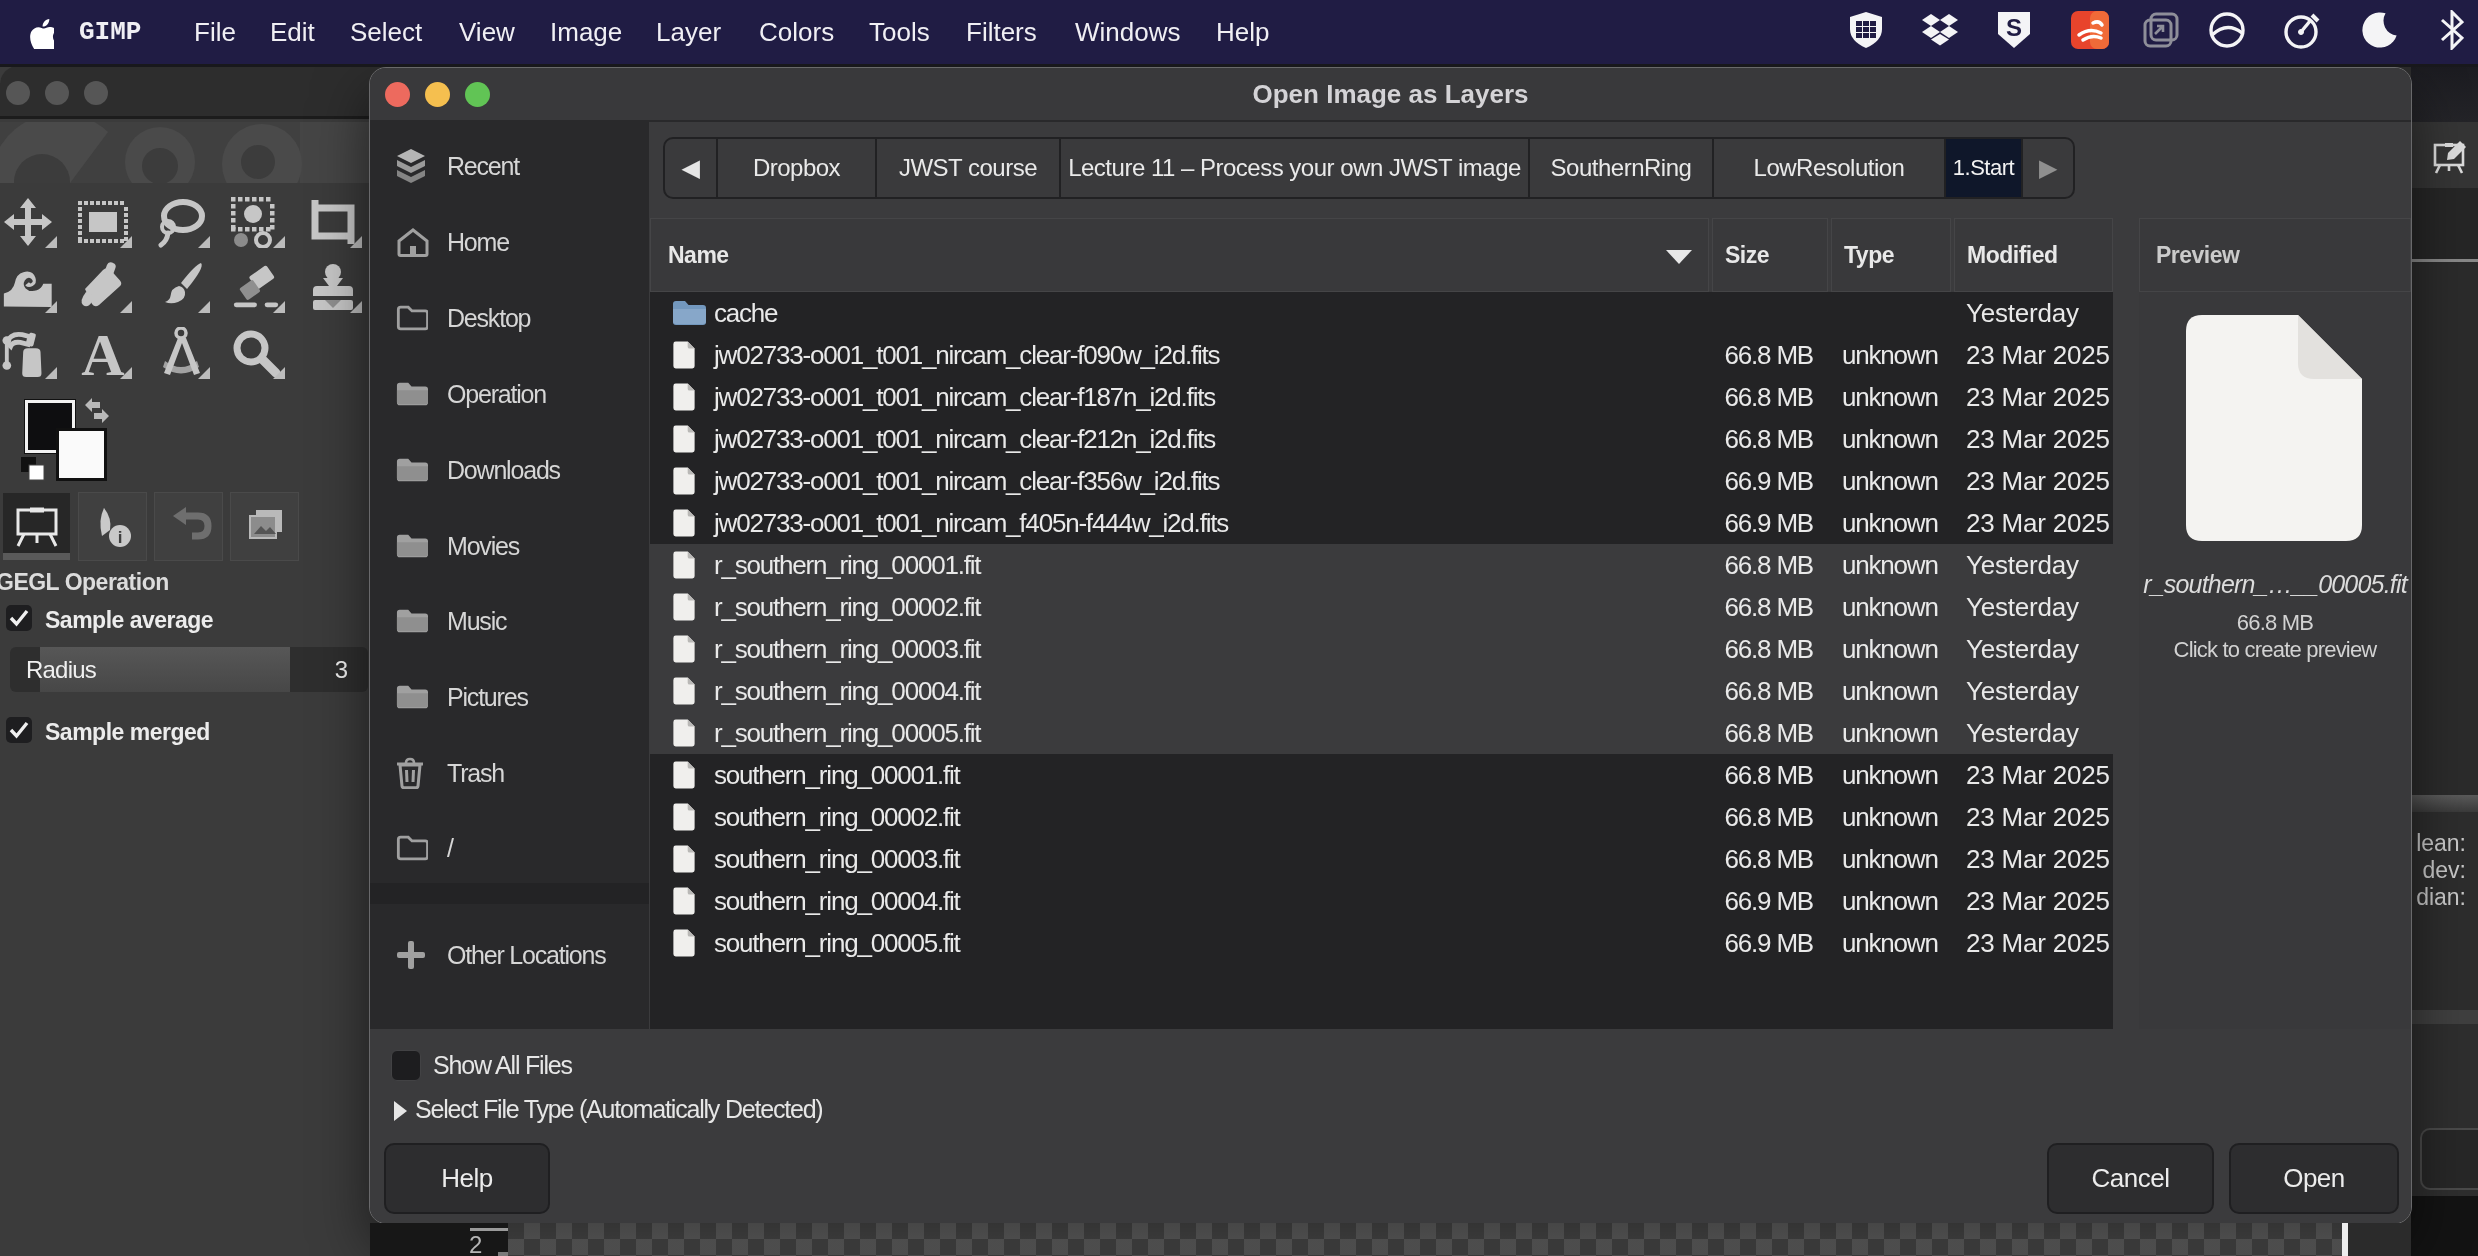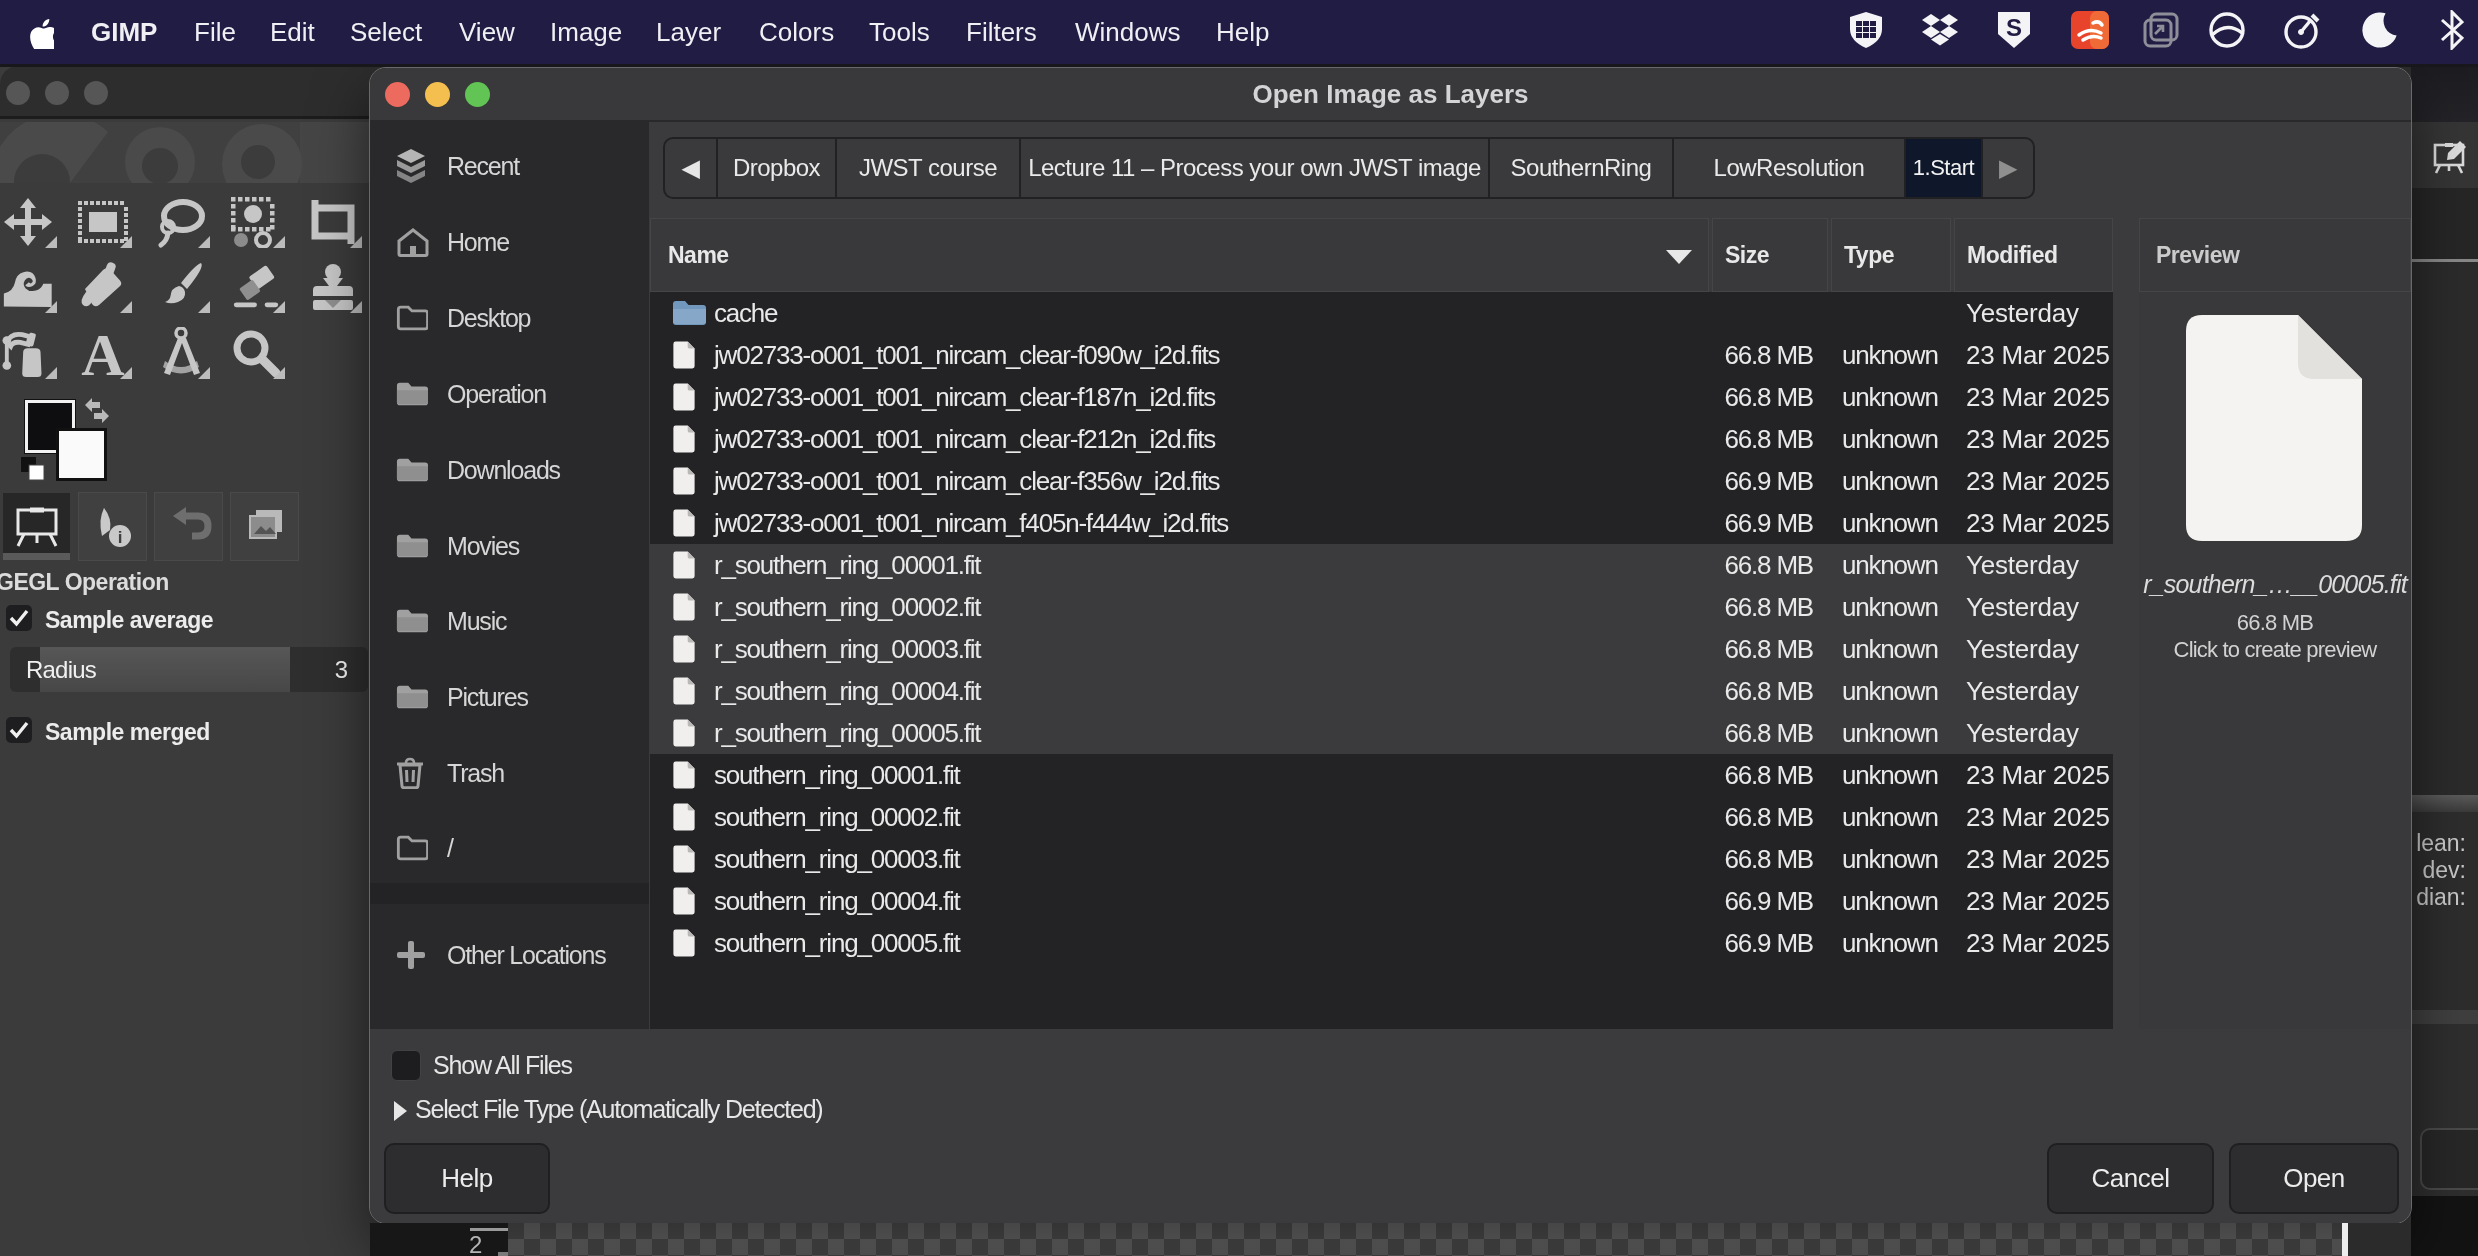--- a/index.html
+++ b/index.html
@@ -334,21 +334,21 @@
    repeating-conic-gradient(#4e4e4e 0% 25%, #3a3a3a 0% 50%);
   background-size:auto, 32px 32px; background-position:0 0, 0 0;"></div>
 <div class="abs" style="left:2342px; top:1223px; width:6px; height:33px; background:#ededed;"></div>
 <div class="abs" style="left:2348px; top:1223px; width:63px; height:33px; background:#2b2b2b;"></div>
 </div>
 
 <div id="menubar">
   <svg class="micon" style="left:40px" width="28" height="34" viewBox="0 0 814 1000" fill="#fff">
     <path d="M788 641c-2-125 102-185 106-188-58-85-148-96-180-98-77-8-150 45-189 45-39 0-99-44-163-43-84 1-161 49-204 124-87 151-22 374 63 497 41 60 91 127 156 125 62-3 86-40 161-40s97 40 163 39c67-1 110-61 151-121 48-69 67-136 68-139-1-1-130-50-132-201zM629 273c34-42 57-99 51-157-49 2-109 33-144 74-31 36-59 95-52 151 55 4 111-28 145-68z"></path>
   </svg>
-  <div class="mi" style="left:91px; font-weight:bold;">GIMP</div>
+  <div class="mi" style="left:79px; font-weight:bold;font-family:Liberation Mono, monospace;">GIMP</div>
   <div class="mi" style="left:194px">File</div>
   <div class="mi" style="left:270px">Edit</div>
   <div class="mi" style="left:350px">Select</div>
   <div class="mi" style="left:459px">View</div>
   <div class="mi" style="left:550px">Image</div>
   <div class="mi" style="left:656px">Layer</div>
   <div class="mi" style="left:759px">Colors</div>
   <div class="mi" style="left:869px">Tools</div>
   <div class="mi" style="left:966px">Filters</div>
   <div class="mi" style="left:1075px">Windows</div>
@@ -412,21 +412,21 @@
 
 <div id="dlg">
   <div id="dtitle">
     <div class="tl" style="left:15px; background:#ed6a5e;"></div>
     <div class="tl" style="left:55px; background:#f5bf4f;"></div>
     <div class="tl" style="left:95px; background:#61c455;"></div>
     <div class="t">Open Image as Layers</div>
   </div>
   <div id="pathbar">
 <div class="seg" style="width:53px;font-size:24px;color:#e6e6e6;">◀</div>
-<div class="seg" style="width:119px;">Dropbox</div>
+<div class="seg" style="width:159px;">Dropbox</div>
 <div class="seg" style="width:184px;">JWST course</div>
 <div class="seg" style="width:469px;">Lecture 11 – Process your own JWST image</div>
 <div class="seg" style="width:184px;">SouthernRing</div>
 <div class="seg" style="width:232px;">LowResolution</div>
 <div class="seg" style="width:77px;background:#0f172a;color:#f2f2f2;font-size:22px;">1.Start</div>
 <div class="seg" style="width:50px;font-size:24px;color:#8f8f8f;">▶</div>
   </div>
   <div id="sidebar">
 <div class="sitem" style="top:23px">
         <svg width="30" height="36" viewBox="0 0 30 36">

